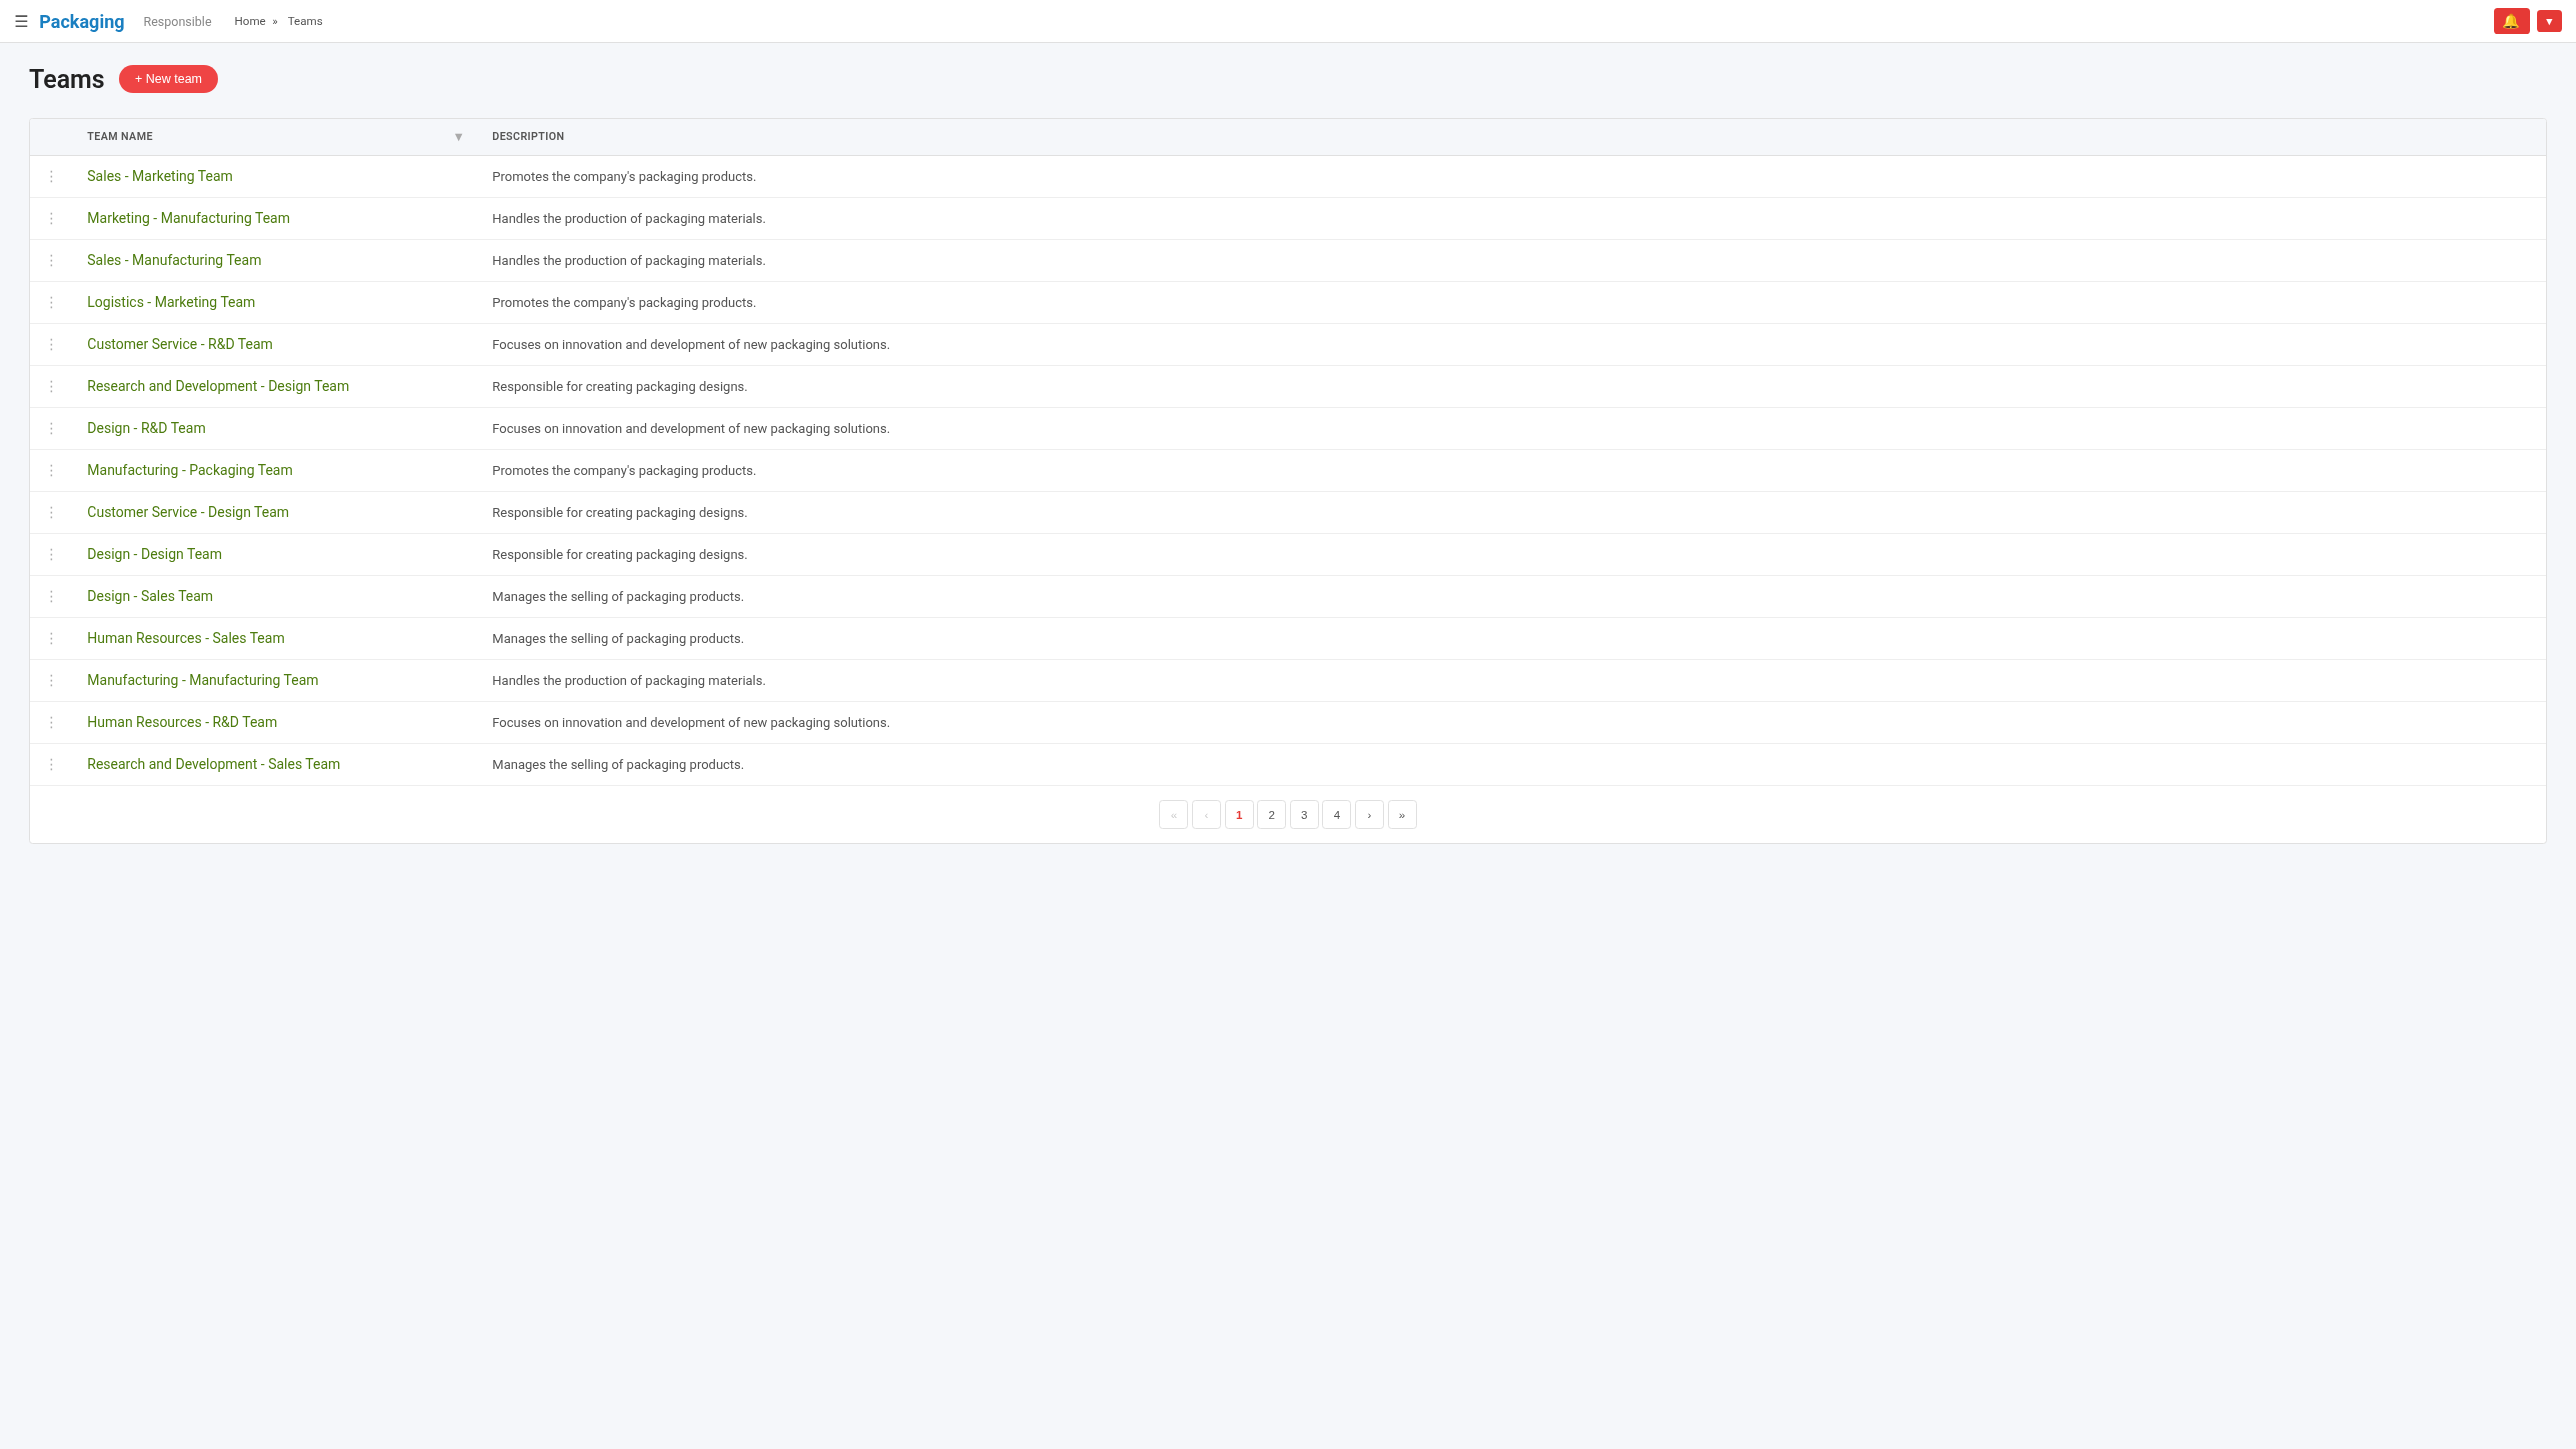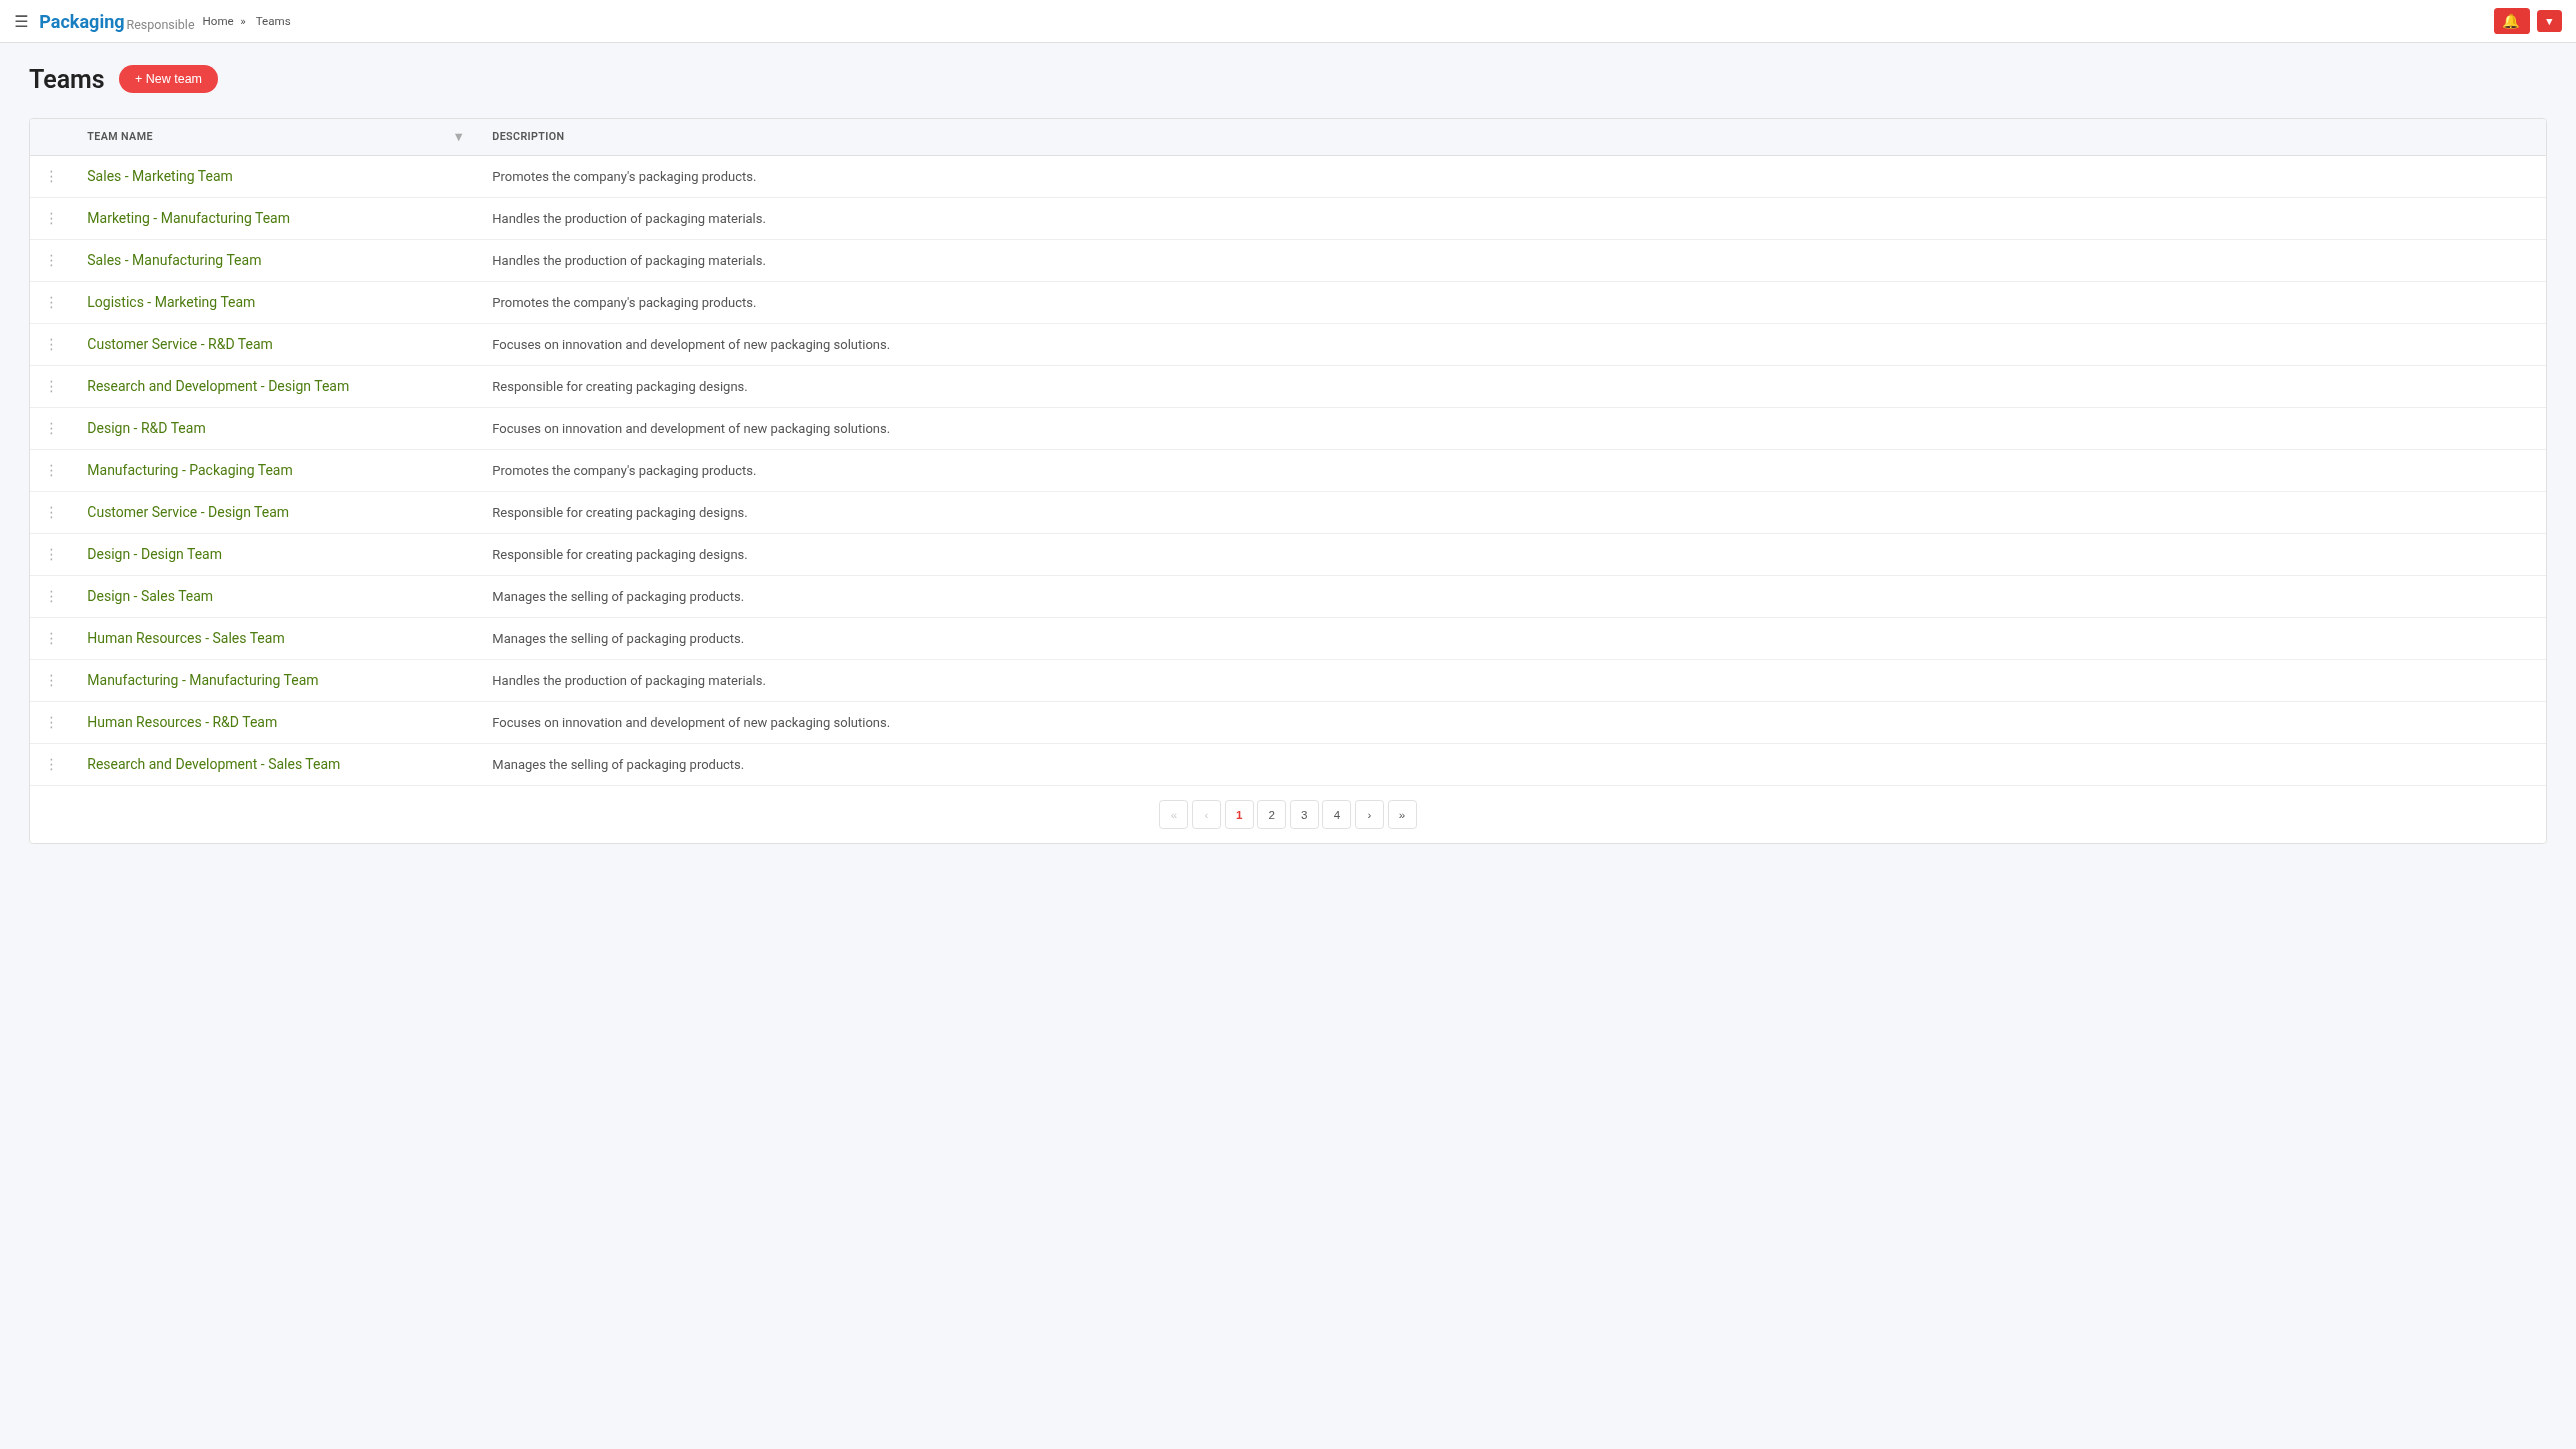--- a/index.html
+++ b/index.html
@@ -16,34 +16,34 @@
       position: relative;
     }
     .header-menu-icon {
       color: #555;
       font-size: 16px;
       cursor: pointer;
       margin-right: 10.7px;
     }
     .header-brand {
       display: flex;
-      align-items: flex-end;
-      gap: 2px;
+      align-items: center;
+      gap: 19px;
     }
     .brand-name {
       color: #1a7fc1;
       font-size: 18px;
       font-weight: 700;
     }
     .brand-suite {
       color: #888;
       font-size: 12.5px;
     }
     .breadcrumb {
-      margin-left: 8px;
+      margin-left: 23px;
       color: #555;
       font-size: 11.6px;
     }
     .breadcrumb a { color: #555; text-decoration: none; }
     .breadcrumb span { margin: 0 3.6px; }
     .header-right {
       margin-left: auto;
       display: flex;
       align-items: center;
       gap: 7.2px;

